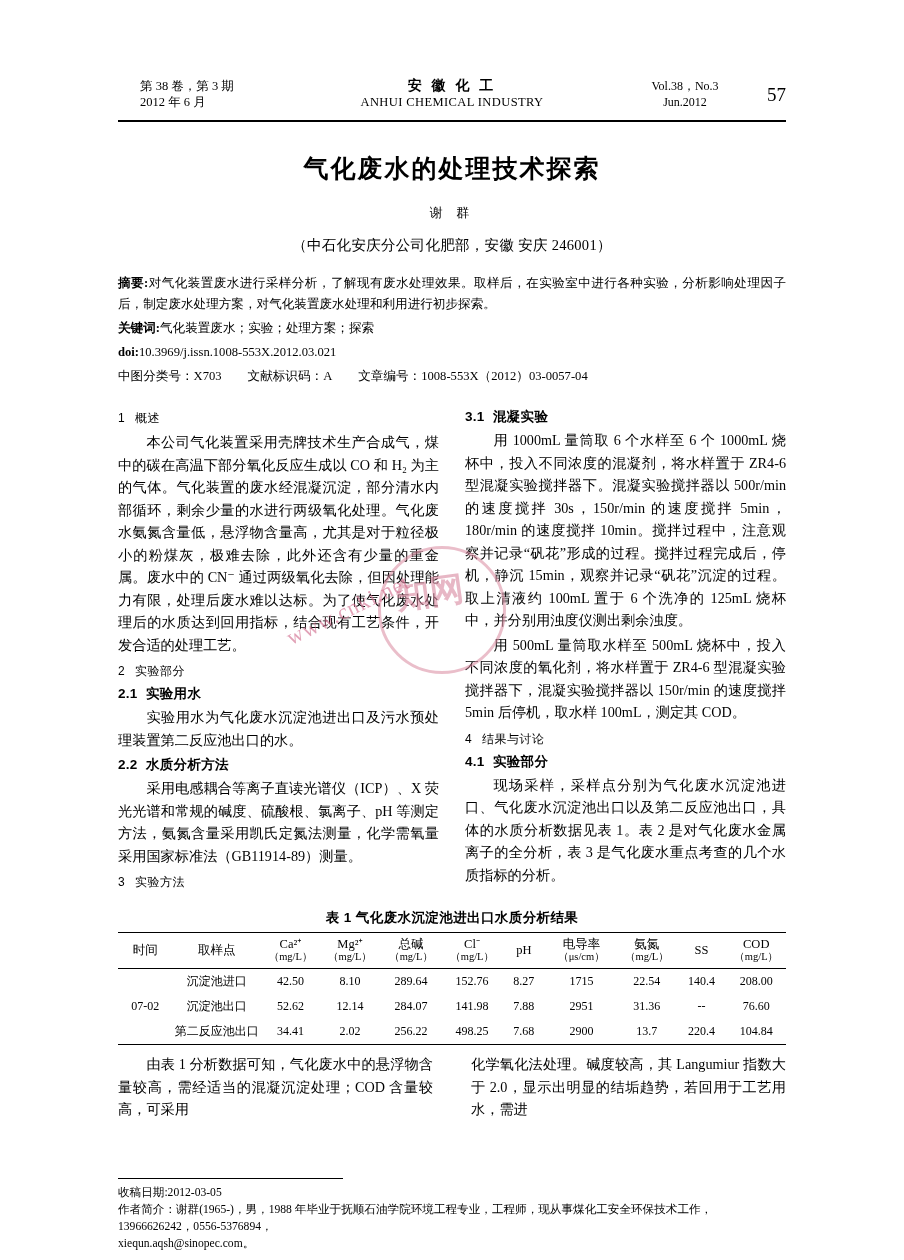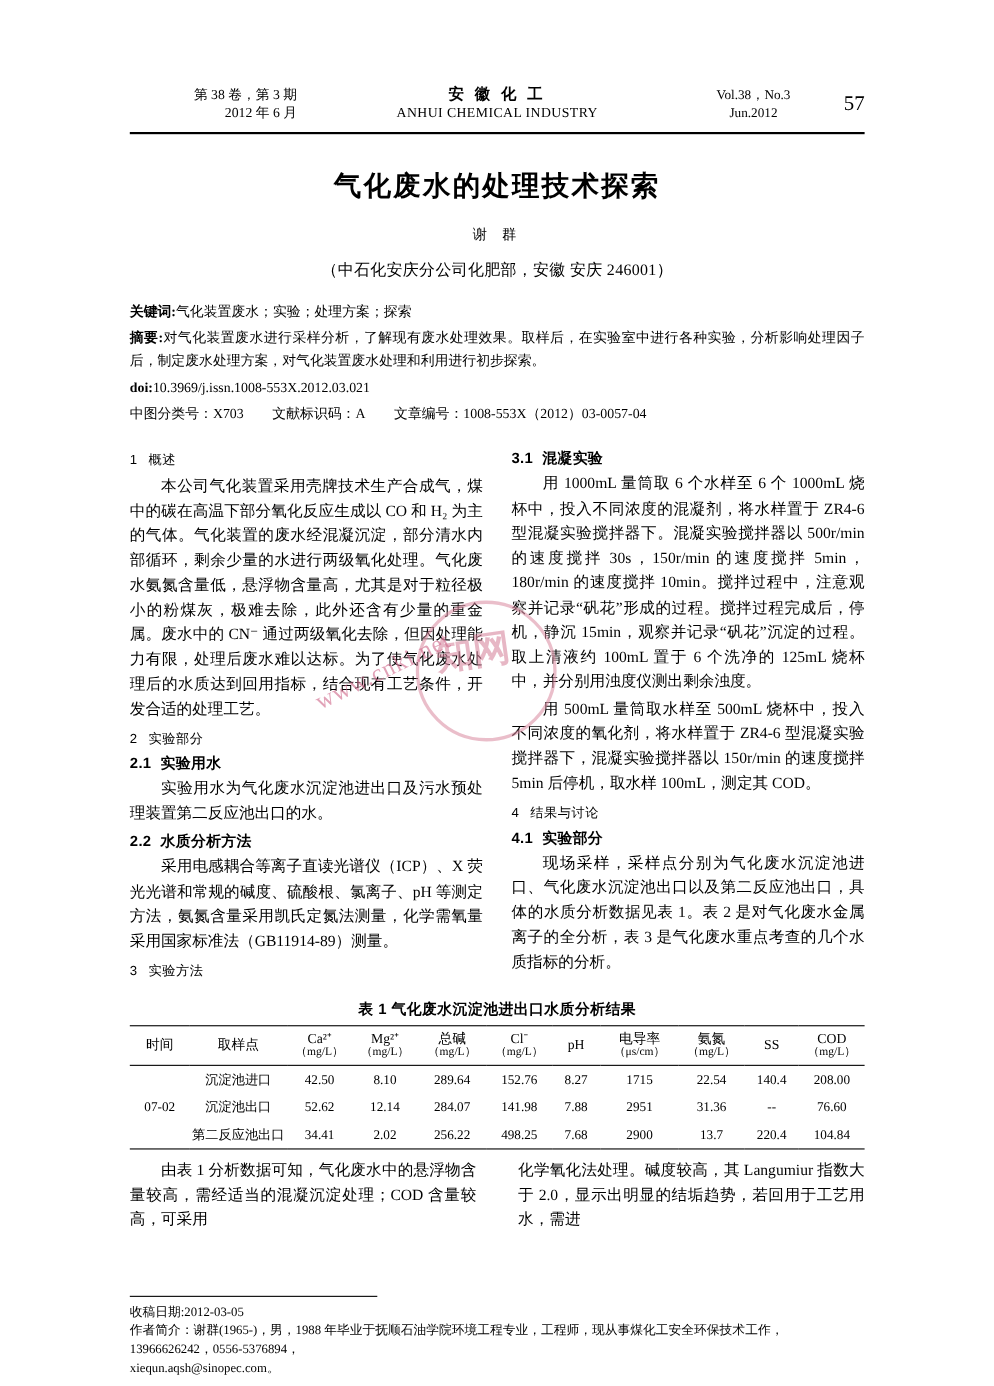--- a/index.html
+++ b/index.html
@@ -31,21 +31,21 @@
   .runhead {
     position: relative;
     height: 44px;
     border-bottom: 2px solid #000;
     margin-bottom: 0;
   }
   .rh-left {
     position: absolute;
     left: 22px;
     top: 2px;
-    text-align: right;
+    text-align: left;
     font-size: 12.5px;
     line-height: 16px;
     width: 130px;
   }
   .rh-center {
     position: absolute;
     left: 50%;
     transform: translateX(-50%);
     top: 1px;
     text-align: center;
@@ -293,22 +293,22 @@
         <div>Jun.2012</div>
       </div>
       <div class="rh-pageno">57</div>
     </div>
 
     <div class="title">气化废水的处理技术探索</div>
     <div class="author">谢 群</div>
     <div class="affil">（中石化安庆分公司化肥部，安徽 安庆 246001）</div>
 
     <div class="absblock">
+      <p><span class="lbl">摘要:</span><span>对气化装置废水进行采样分析，了解现有废水处理效果。取样后，在实验室中进行各种实验，分析影响处理因子后，制定废水处理方案，对气化装置废水处理和利用进行初步探索。</span></p>
       <p><span class="lbl">关键词:</span><span>气化装置废水；实验；处理方案；探索</span></p>
-      <p><span class="lbl">摘要:</span><span>对气化装置废水进行采样分析，了解现有废水处理效果。取样后，在实验室中进行各种实验，分析影响处理因子后，制定废水处理方案，对气化装置废水处理和利用进行初步探索。</span></p>
       <p><span class="lbl">doi:</span><span>10.3969/j.issn.1008-553X.2012.03.021</span></p>
       <p class="meta">
         <span>中图分类号：</span><span>X703</span><span class="gap"></span><span>文献标识码：</span><span>A</span><span class="gap"></span><span>文章编号：</span><span>1008-553X（2012）03-0057-04</span>
       </p>
     </div>
 
     <div class="cols">
 
       <div class="col">
         <div class="h2"><span class="num">1</span><span>概述</span></div>

